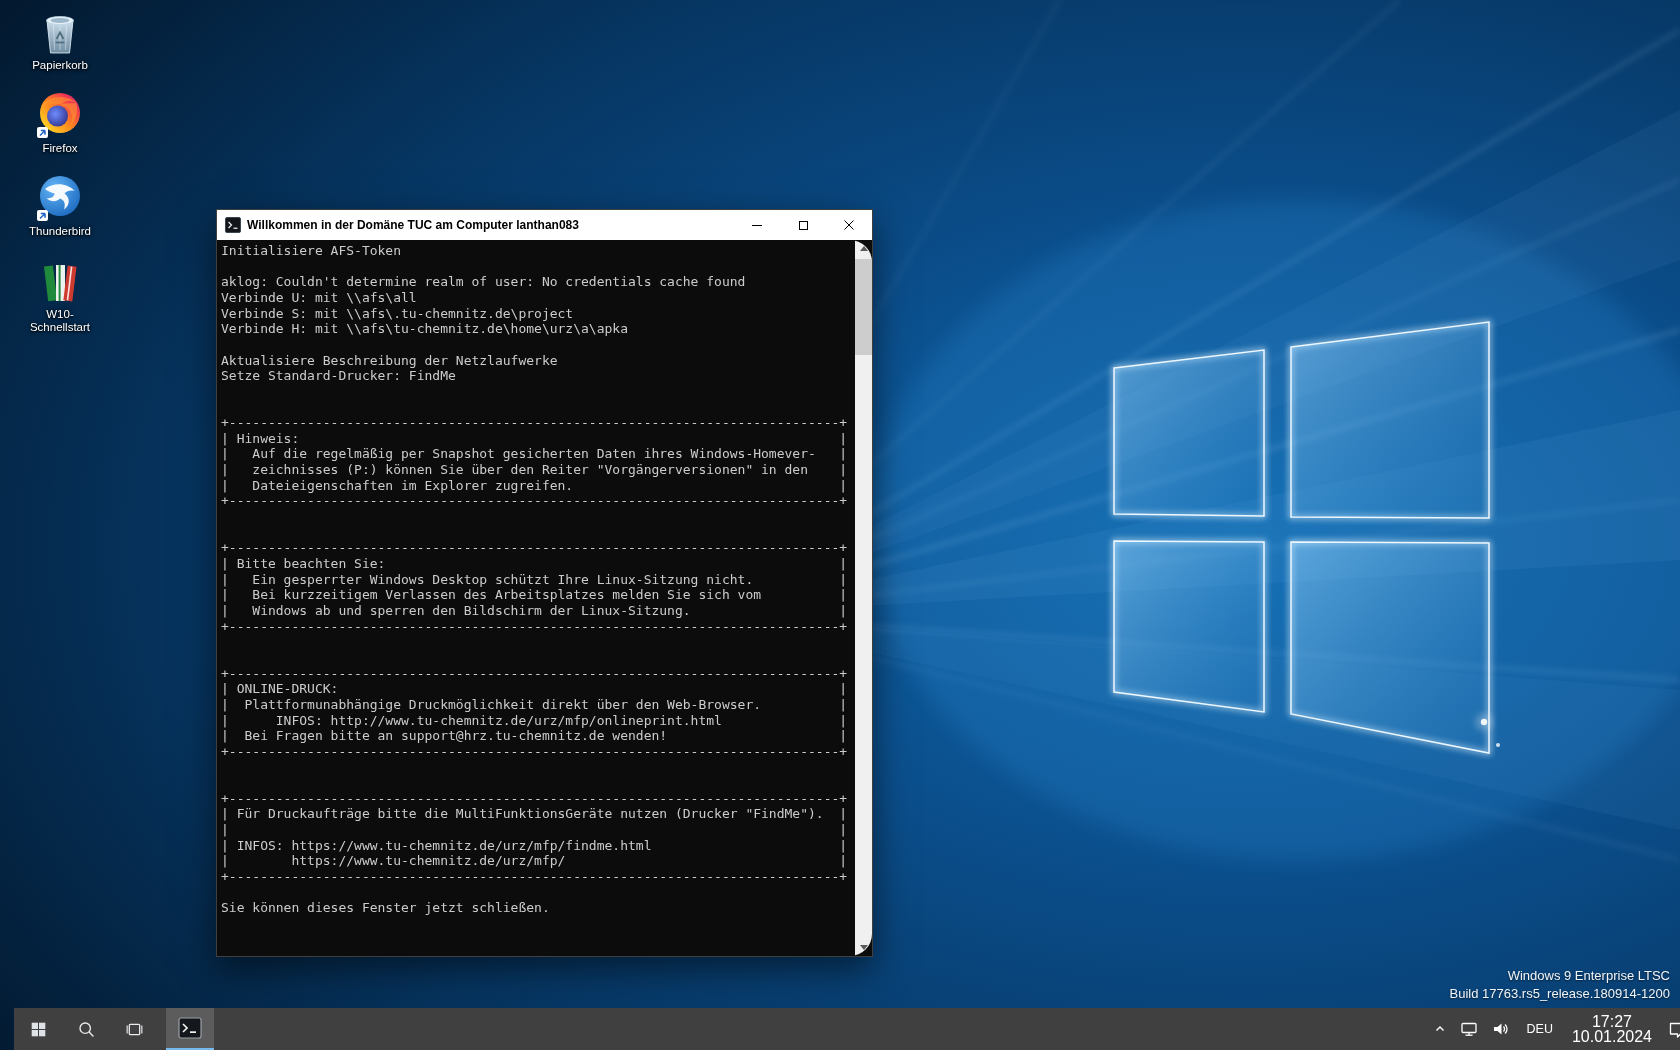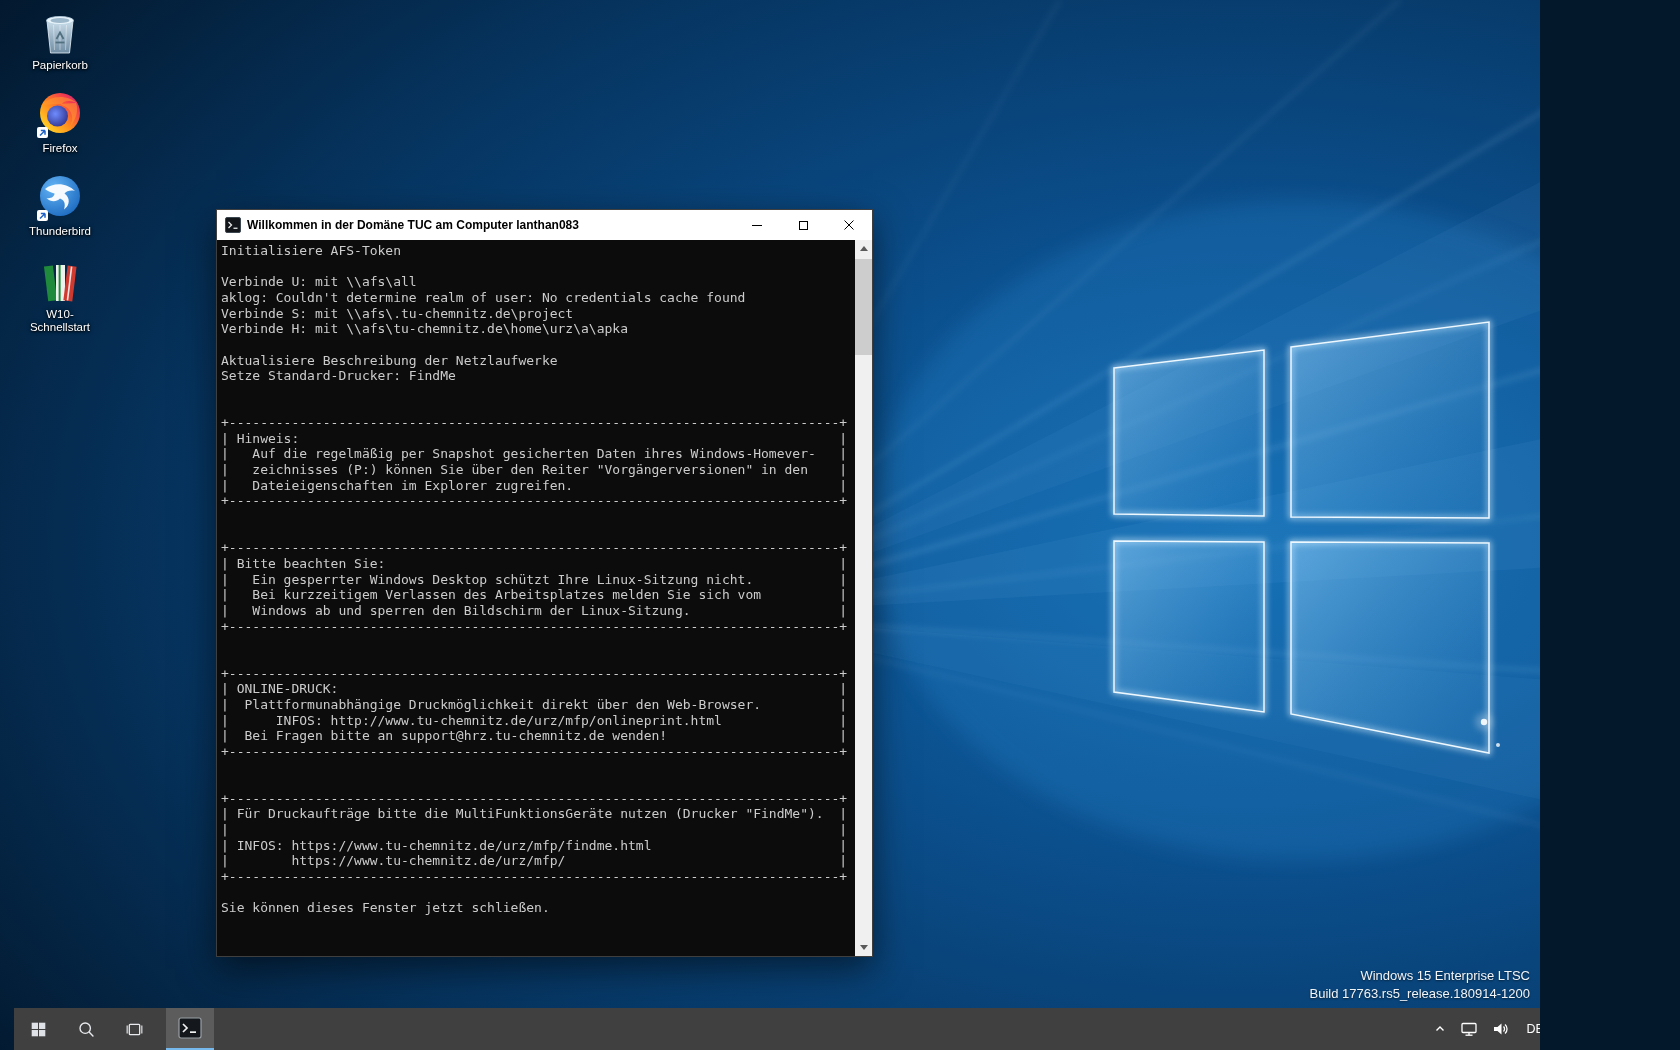--- a/index.html
+++ b/index.html
@@ -1,39 +1,39 @@
 <!DOCTYPE html>
 <html><head>
 <meta charset="utf-8">
 <style>
   * { margin:0; padding:0; box-sizing:border-box; }
   html,body { width:1680px; height:1050px; overflow:hidden; background:#03182b;
               font-family:"Liberation Sans", sans-serif; }
-  #desktop { position:relative; width:1540px; height:1050px; overflow:hidden; }
+  #desktop { position:relative; width:1680px; height:1050px; overflow:hidden; }
   #wallpaper { position:absolute; left:0; top:0; width:1680px; height:1050px; }
 
   
   .icon-col { position:absolute; left:18px; top:8px; display:flex; flex-direction:column; gap:19px; z-index:2; }
   .desktop-icon { width:84px; display:flex; flex-direction:column; align-items:center; gap:3px; cursor:default; }
   .desktop-icon .art { width:48px; height:48px; position:relative; }
   .desktop-icon .label { color:#fff; font-size:11.5px; line-height:13px; text-align:center;
       text-shadow:0 1px 2px #000, 0 0 4px rgba(0,0,0,.85); max-width:84px; }
 
   
   #console-window { position:absolute; left:216px; top:209px; width:657px; height:748px;
       background:#0c0c0c; border:1px solid #3f3f3f; box-shadow:0 12px 34px rgba(0,0,0,.55);
       display:flex; flex-direction:column; z-index:3; }
   .titlebar { flex:0 0 30px; height:30px; background:#ffffff; display:flex; align-items:center; }
   .title-icon { width:16px; height:16px; margin:0 6px 0 8px; flex:0 0 16px; }
   .title-text { flex:1; font-size:12px; color:#000; white-space:nowrap; overflow:hidden;font-weight:bold; }
   .caption-btns { display:flex; height:100%; }
   .cap-btn { width:46px; height:100%; display:flex; align-items:center; justify-content:center; }
   .min-glyph { width:10px; height:1px; background:#000; }
   .max-glyph { width:9px; height:9px; border:1px solid #000; }
-  .console-body { flex:1; display:flex; overflow:hidden; }
+  .console-body { flex:1; display:flex; overflow:hidden;border-radius:22px; }
   .console-text { flex:1; padding:3px 0 0 4px; font-family:"DejaVu Sans Mono", monospace;
       font-size:13px; line-height:15.65px; color:#cccccc; overflow:hidden; }
   .cline { white-space:pre; position:relative; min-height:15.65px; }
   .rpipe { position:absolute; left:79ch; top:0; }
 
   
   .scrollbar { flex:0 0 17px; width:17px; background:#f0f0f0; display:flex; flex-direction:column; }
   .sb-btn { flex:0 0 17px; display:flex; align-items:center; justify-content:center; }
   .sb-track { flex:1; position:relative; }
   .sb-thumb { position:absolute; left:0; top:2px; width:17px; height:96px; background:#cdcdcd; }
@@ -208,22 +208,22 @@
           <svg width="10" height="10" viewBox="0 0 10 10">
             <path d="M0.5 0.5 L9.5 9.5 M9.5 0.5 L0.5 9.5" stroke="#000" stroke-width="1"></path>
           </svg>
         </div>
       </div>
     </div>
     <div class="console-body">
       <div class="console-text" id="console-text">
           <div class="cline">Initialisiere AFS-Token</div>
           <div class="cline"></div>
+          <div class="cline">aklog: Couldn't determine realm of user: No credentials cache found</div>
           <div class="cline">Verbinde U: mit \\afs\all</div>
-          <div class="cline">aklog: Couldn't determine realm of user: No credentials cache found</div>
           <div class="cline">Verbinde S: mit \\afs\.tu-chemnitz.de\project</div>
           <div class="cline">Verbinde H: mit \\afs\tu-chemnitz.de\home\urz\a\apka</div>
           <div class="cline"></div>
           <div class="cline">Aktualisiere Beschreibung der Netzlaufwerke</div>
           <div class="cline">Setze Standard-Drucker: FindMe</div>
           <div class="cline"></div>
           <div class="cline"></div>
           <div class="cline">+------------------------------------------------------------------------------+</div>
           <div class="cline">| Hinweis:<span class="rpipe">|</span></div>
           <div class="cline">|   Auf die regelmäßig per Snapshot gesicherten Daten ihres Windows-Homever-<span class="rpipe">|</span></div>
@@ -269,21 +269,21 @@
         <div class="sb-btn">
           <svg width="8" height="5" viewBox="0 0 8 5">
               <polygon points="0,0 8,0 4,5" fill="#5a5a5a"></polygon>
             </svg>
         </div>
       </div>
     </div>
   </div>
 
   <div class="watermark">
-    <div>Windows 15 Enterprise LTSC</div>
+    <div>Windows 9 Enterprise LTSC</div>
     <div>Build 17763.rs5_release.180914-1200</div>
   </div>
 
   <div id="taskbar">
     <div class="tb-btn">
       <svg width="17" height="17" viewBox="0 0 20 20">
         <rect x="2" y="2" width="7.4" height="7.4" fill="#dfe3e8"></rect>
         <rect x="10.6" y="2" width="7.4" height="7.4" fill="#dfe3e8"></rect>
         <rect x="2" y="10.6" width="7.4" height="7.4" fill="#dfe3e8"></rect>
         <rect x="10.6" y="10.6" width="7.4" height="7.4" fill="#dfe3e8"></rect>

